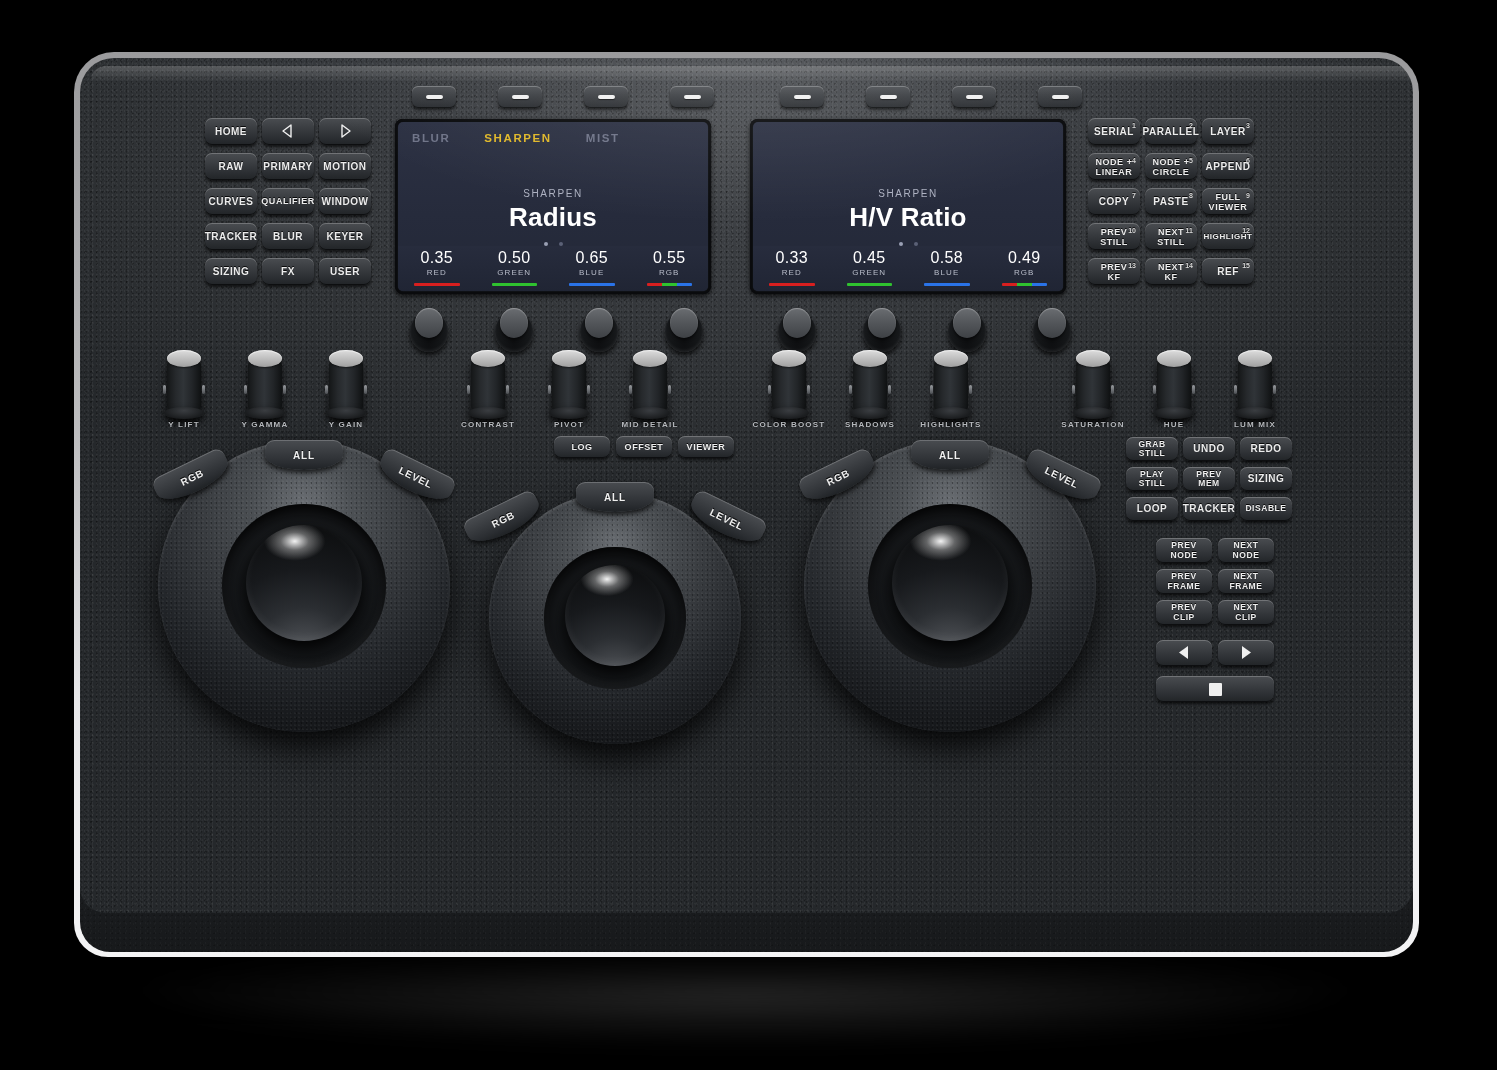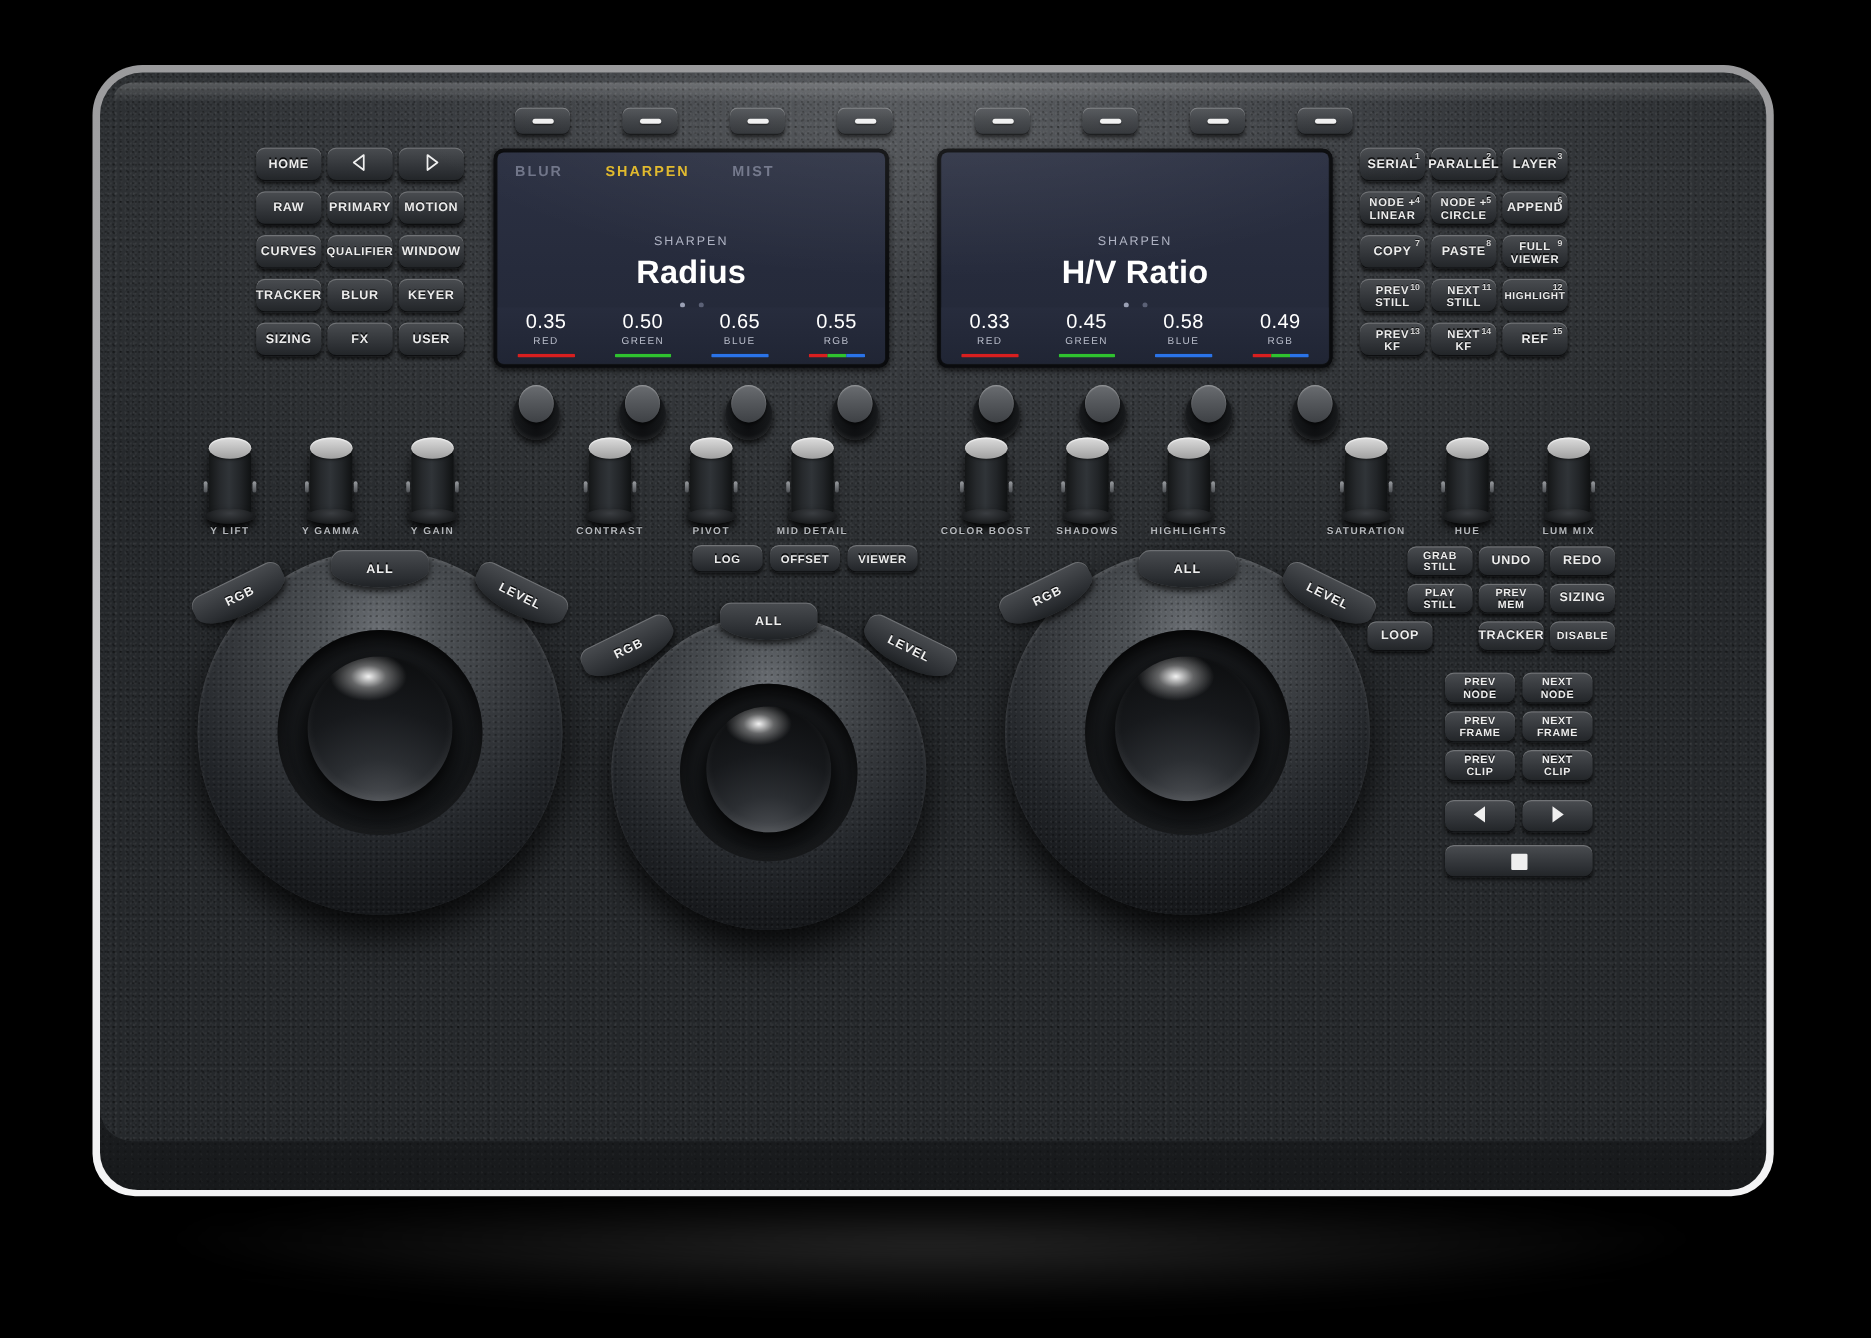--- a/index.html
+++ b/index.html
@@ -766,21 +766,21 @@
             <span style="font-size: 8.5px; line-height: 9.5px; text-align: center;">
               <span style="display:block">PREV</span>
               <span style="display:block">MEM</span>
             </span>
           </div>
           <div class="btn" style="left: 1160px; top: 409px; width: 52px; height: 24px;">
             <span style="font-size: 10px; line-height: 9.5px;">
               <span style="display:block">SIZING</span>
             </span>
           </div>
-          <div class="btn" style="left: 1014px; top: 439px; width: 52px; height: 24px;">
+          <div class="btn" style="left: 1046px; top: 439px; width: 52px; height: 24px;">
             <span style="font-size: 10px; line-height: 9.5px;">
               <span style="display:block">LOOP</span>
             </span>
           </div>
           <div class="btn" style="left: 1103px; top: 439px; width: 52px; height: 24px;">
             <span style="font-size: 10px; line-height: 9.5px;">
               <span style="display:block">TRACKER</span>
             </span>
           </div>
           <div class="btn" style="left: 1160px; top: 439px; width: 52px; height: 24px;">

